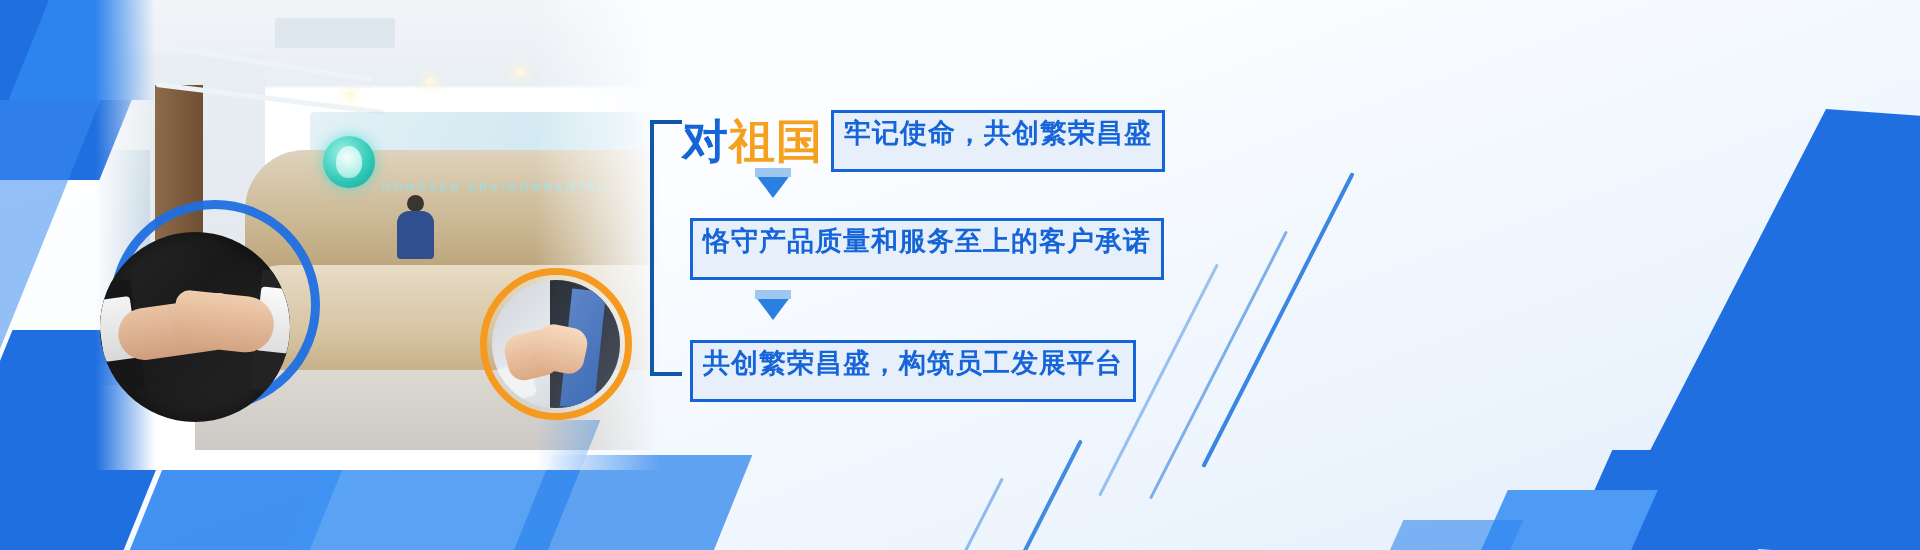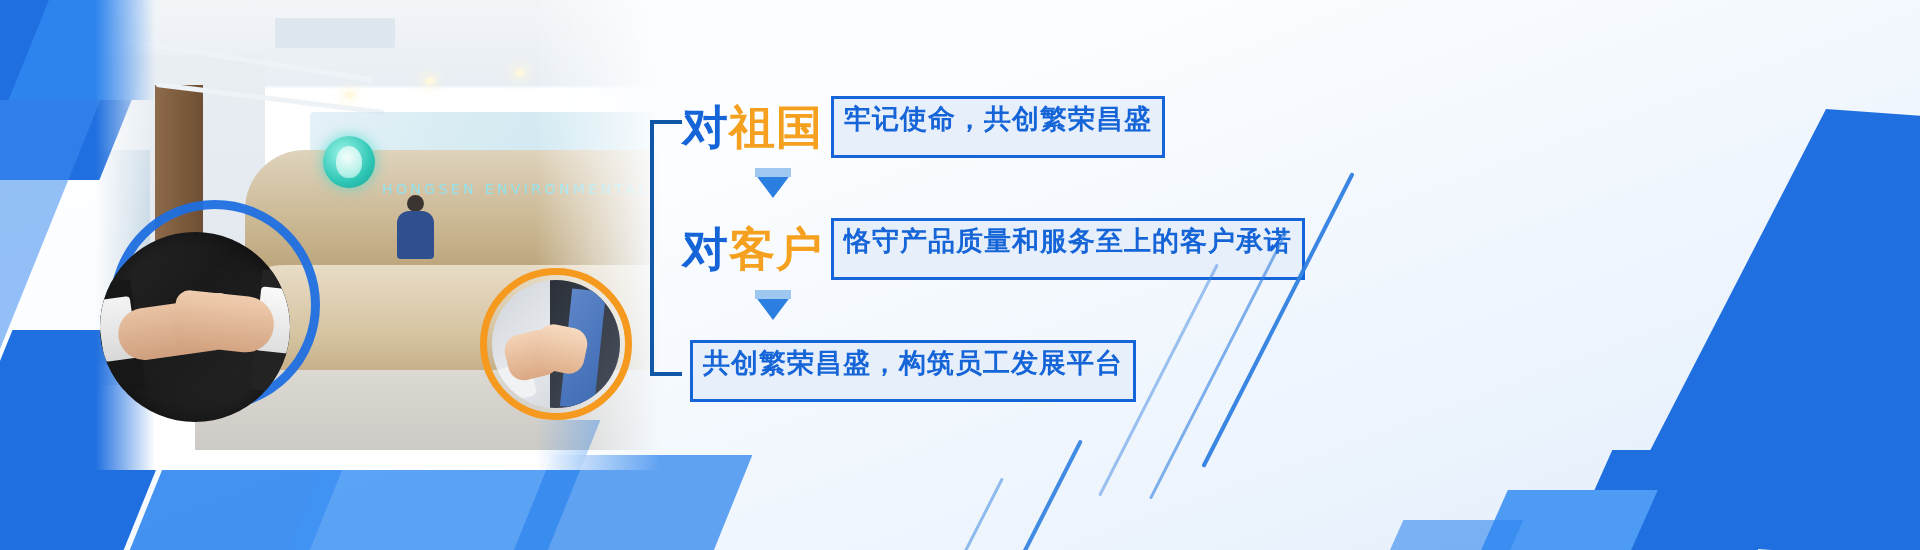--- a/index.html
+++ b/index.html
@@ -95,21 +95,21 @@
     background:linear-gradient(120deg,#cfe6f0,#b7dbe9 40%,#9fd0e1);
     opacity:.55; border-radius:4px;
   }
   .sign-text {
     position:absolute; left:285px; top:140px;
     color:#ffffff; font-size:31px; font-weight:700; letter-spacing:11px;
     text-shadow:0 1px 4px rgba(0,80,110,.55);
   }
   .sign-sub {
     position:absolute; left:287px; top:181px;
-    color:#8fe4f2; font-size:14px; letter-spacing:3.4px; opacity:.95;
+    color:#8fe4f2; font-size:11px; letter-spacing:3.4px; opacity:.95;
   }
   .sign-logo {
     position:absolute; left:228px; top:136px; width:52px; height:52px;
     border-radius:50%;
     background:radial-gradient(circle at 38% 33%,#9af3e6,#2fc7b6 60%,#17a294);
     box-shadow:0 0 14px rgba(60,220,205,.75);
   }
   .sign-logo::after{
     content:""; position:absolute; left:13px; top:10px; width:26px; height:32px;
     border-radius:50% 50% 45% 45%;
@@ -193,21 +193,21 @@
   }
   .bracket {
     position:absolute; left:0; top:42px; width:32px; height:256px;
     border-left:4px solid #1157a8;
     border-top:4px solid #1157a8;
     border-bottom:4px solid #1157a8;
   }
   .row {
     position:absolute; left:32px; display:flex; align-items:center;
   }
-  #row-1 { top:18px; }
+  #row-1 { top:32px; }
   #row-2 { top:140px; }
   #row-3 { top:262px; }
 
   .lead {
     font-size:46px; font-weight:800; line-height:1;
     white-space:nowrap; letter-spacing:1px;
   }
   .lead .w-blue   { color:#1565d8; }
   .lead .w-orange { color:#f5a01e; }
 
@@ -299,23 +299,20 @@
     <div class="row" id="row-1">
       <div class="lead">
         <span class="w-blue">对</span><span class="w-orange">祖国</span>
       </div>
       <div class="chip">牢记使命，共创繁荣昌盛</div>
     </div>
 
     <div class="arrow" id="arrow-1"></div>
 
     <div class="row" id="row-2">
-      <div class="lead">
-        <span class="w-blue">对</span><span class="w-orange">客户</span>
-      </div>
       <div class="chip">恪守产品质量和服务至上的客户承诺</div>
     </div>
 
     <div class="arrow" id="arrow-2"></div>
 
     <div class="row" id="row-3">
       <div class="chip">共创繁荣昌盛，构筑员工发展平台</div>
     </div>
   </div>
 

